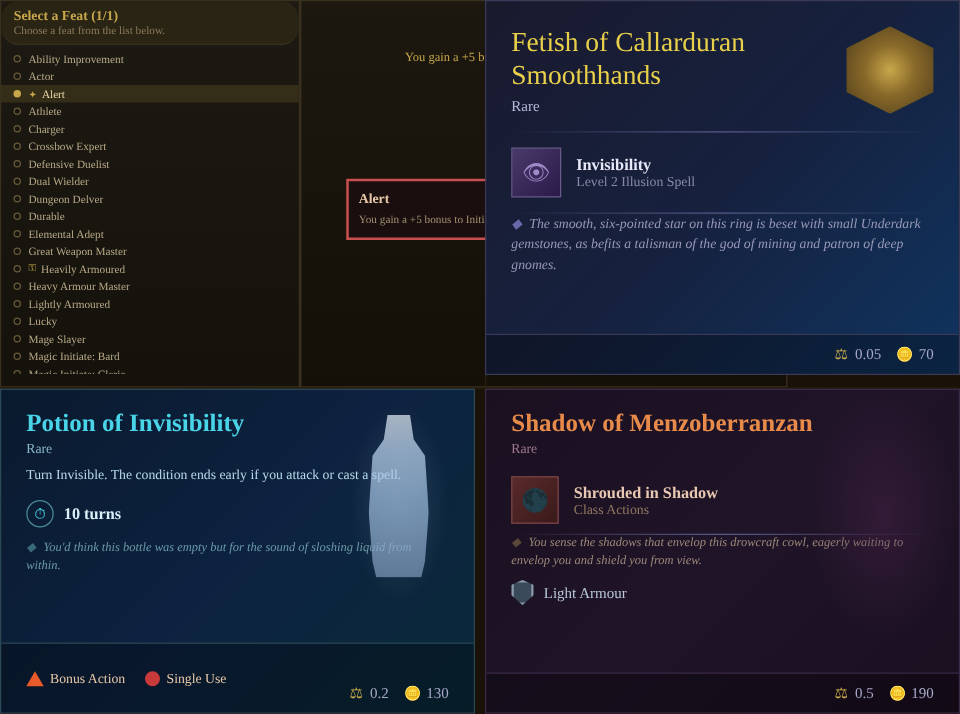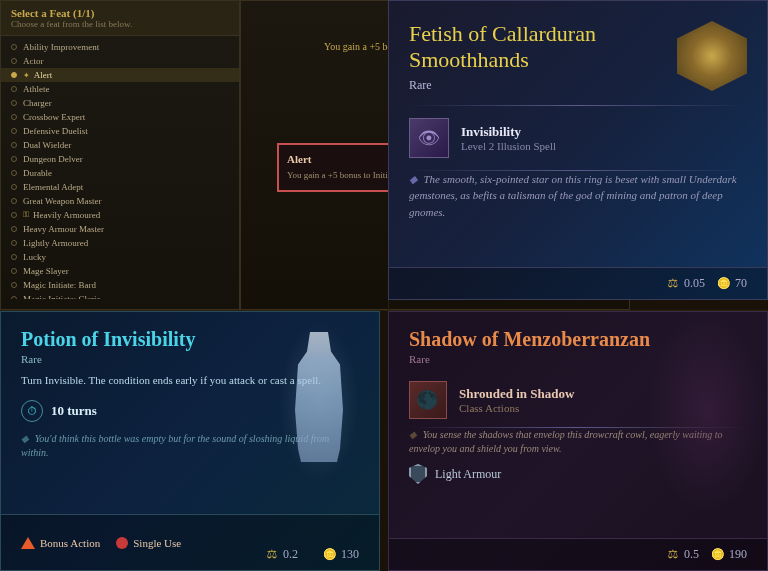--- a/index.html
+++ b/index.html
@@ -19,20 +19,21 @@
       width: 240px;
       height: 310px;
       background: linear-gradient(180deg, #1c1a12 0%, #14120a 100%);
       border: 1px solid #3a3020;
     }
 
     .feat-panel-header {
       background: #2a2415;
       padding: 6px 10px;
       border-bottom: 1px solid #3a3020;
+      border-radius: 14px;
     }
 
     .feat-panel-title {
       color: #c8a84b;
       font-size: 11px;
       font-weight: bold;
       font-family: 'Georgia', serif;
     }
 
     .feat-panel-subtitle {
@@ -475,21 +476,21 @@
 
     .single-use-label {
       color: #e8c8a8;
       font-size: 11px;
     }
 
     .footer-right {
       margin-left: auto;
       display: flex;
       align-items: center;
-      gap: 25px;
+      gap: 12px;
       margin-top: 24px;
     }
 
     
     .card-bottom-right {
       position: absolute;
       right: 0;
       bottom: 0;
       width: 380px;
       height: 260px;

